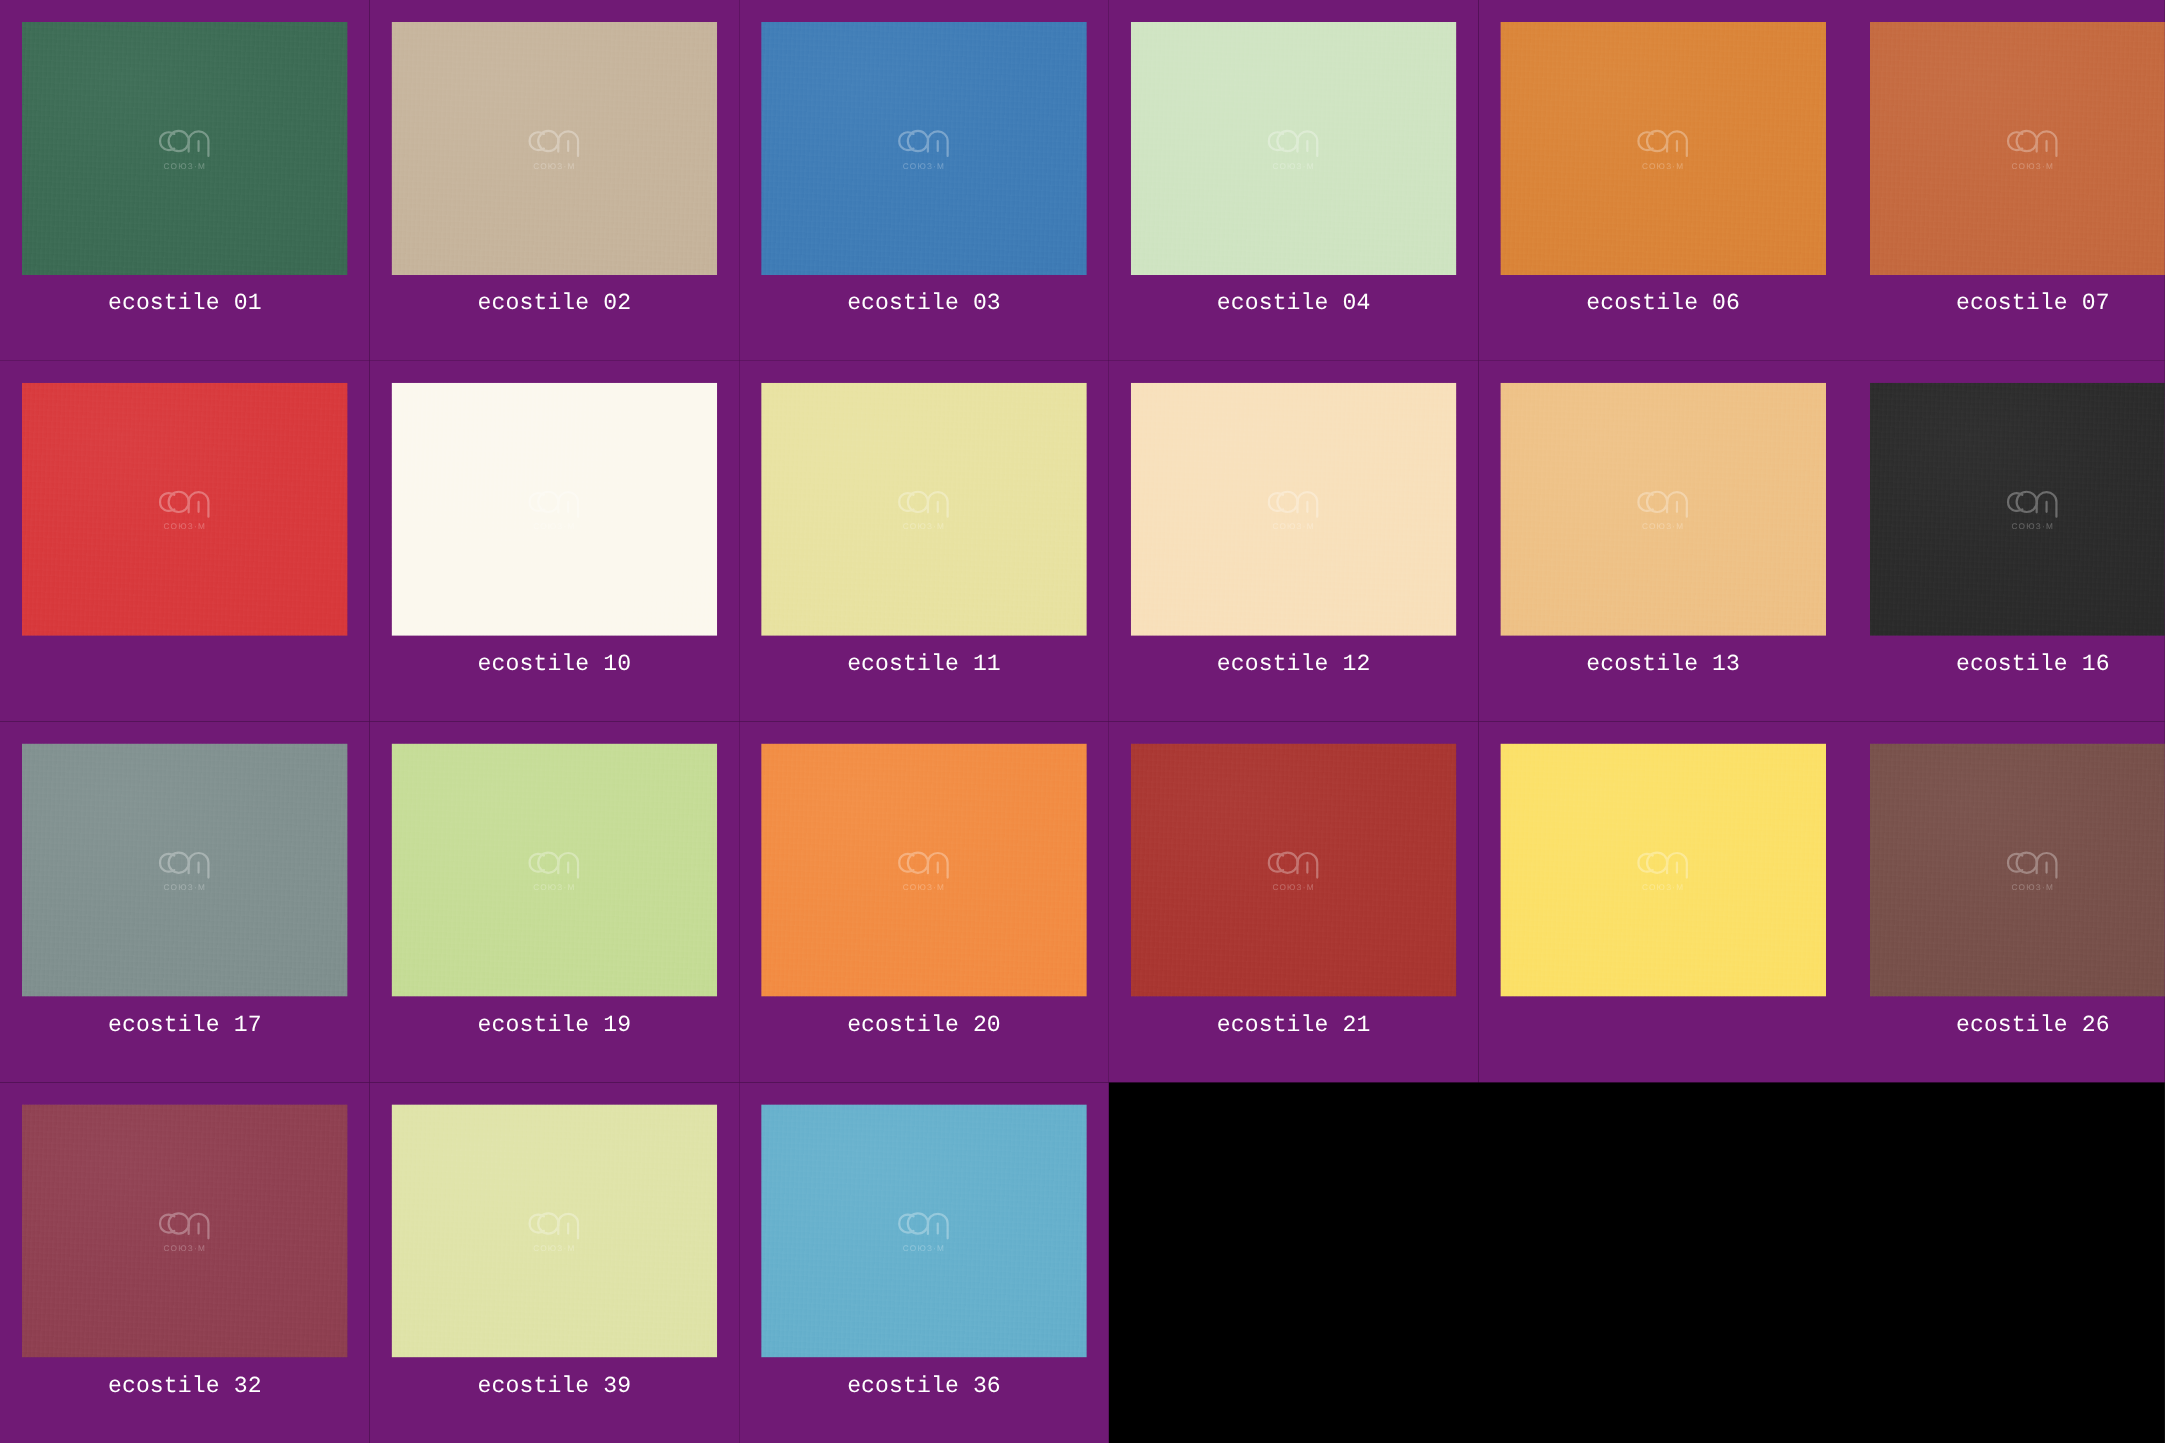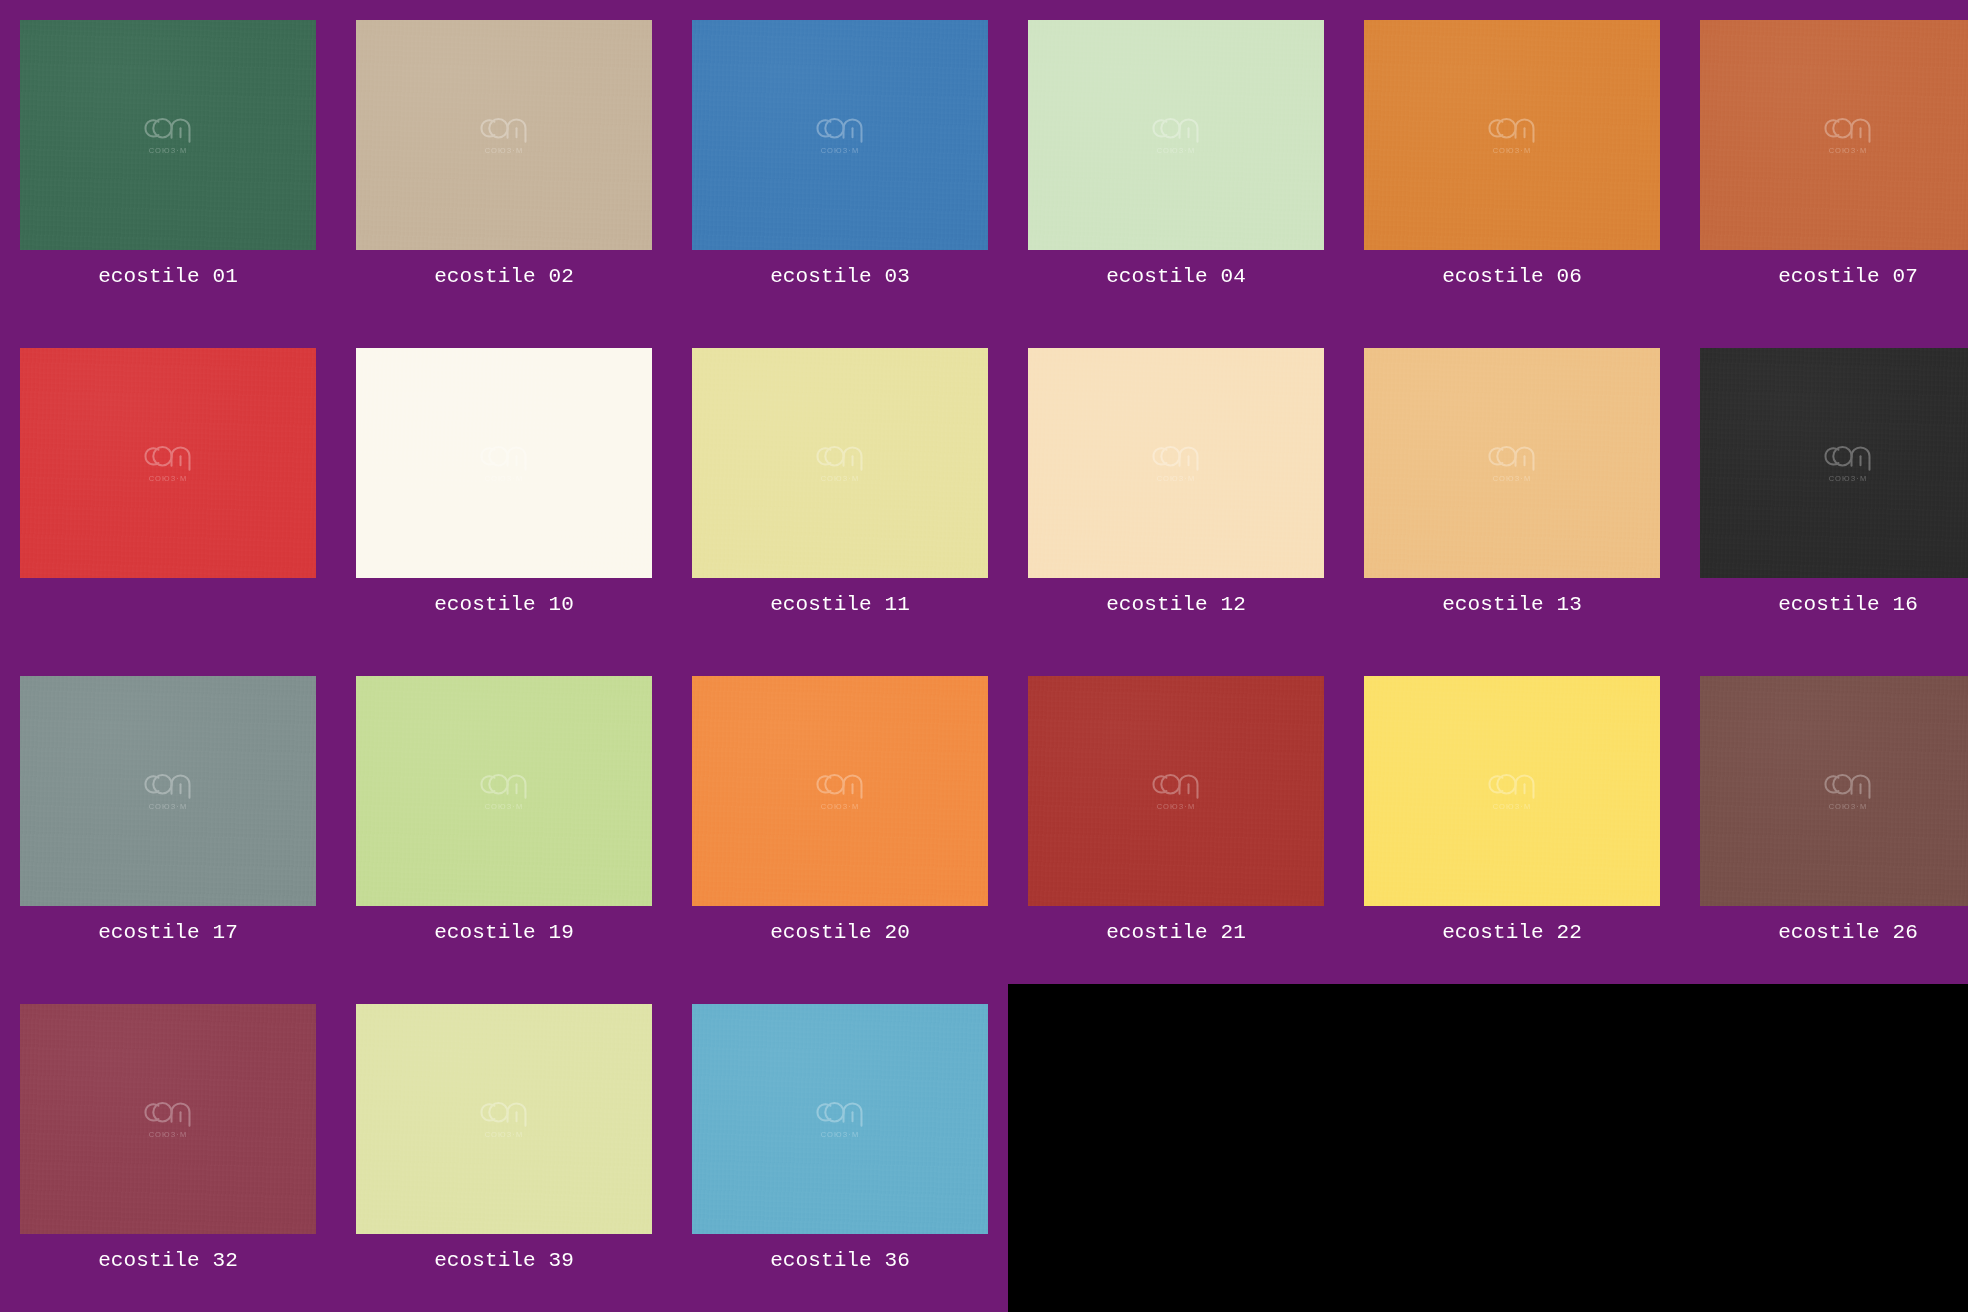--- a/index.html
+++ b/index.html
@@ -420,21 +420,20 @@
 <svg width="52" height="30" viewBox="0 0 52 30" fill="none">
   <path d="M16.5 6.5 C10.5 3.0 3.5 6.0 3.5 13.0 C3.5 20.0 10.5 23.2 16.5 19.8" stroke="#ffffff" stroke-width="2.0" stroke-linecap="round" fill="none"></path>
   <circle cx="20.5" cy="13.0" r="9.2" stroke="#ffffff" stroke-width="2.0" fill="none"></circle>
   <path d="M29.5 22.5 L29.5 13.0 C29.5 7.5 34.0 4.2 38.5 4.2
            C43.0 4.2 47.5 7.5 47.5 13.0 L47.5 26.5" stroke="#ffffff" stroke-width="2.0" stroke-linecap="round" fill="none"></path>
   <path d="M38.5 13.0 L38.5 22.0" stroke="#ffffff" stroke-width="2.0" stroke-linecap="round" fill="none"></path>
 </svg>
           <div class="wm-caption">СОЮЗ·М</div>
         </div>
       </div>
-      <div class="swatch-label">ecostile 22</div>
     </div>
     <div class="swatch-cell">
       <div class="swatch-chip">
         <div class="chip-fill" style="background: rgb(119, 80, 74);"></div>
         <div class="chip-grain"></div>
         <div class="chip-watermark" style="opacity: 0.3;">
 <svg width="52" height="30" viewBox="0 0 52 30" fill="none">
   <path d="M16.5 6.5 C10.5 3.0 3.5 6.0 3.5 13.0 C3.5 20.0 10.5 23.2 16.5 19.8" stroke="#ffffff" stroke-width="2.0" stroke-linecap="round" fill="none"></path>
   <circle cx="20.5" cy="13.0" r="9.2" stroke="#ffffff" stroke-width="2.0" fill="none"></circle>
   <path d="M29.5 22.5 L29.5 13.0 C29.5 7.5 34.0 4.2 38.5 4.2

